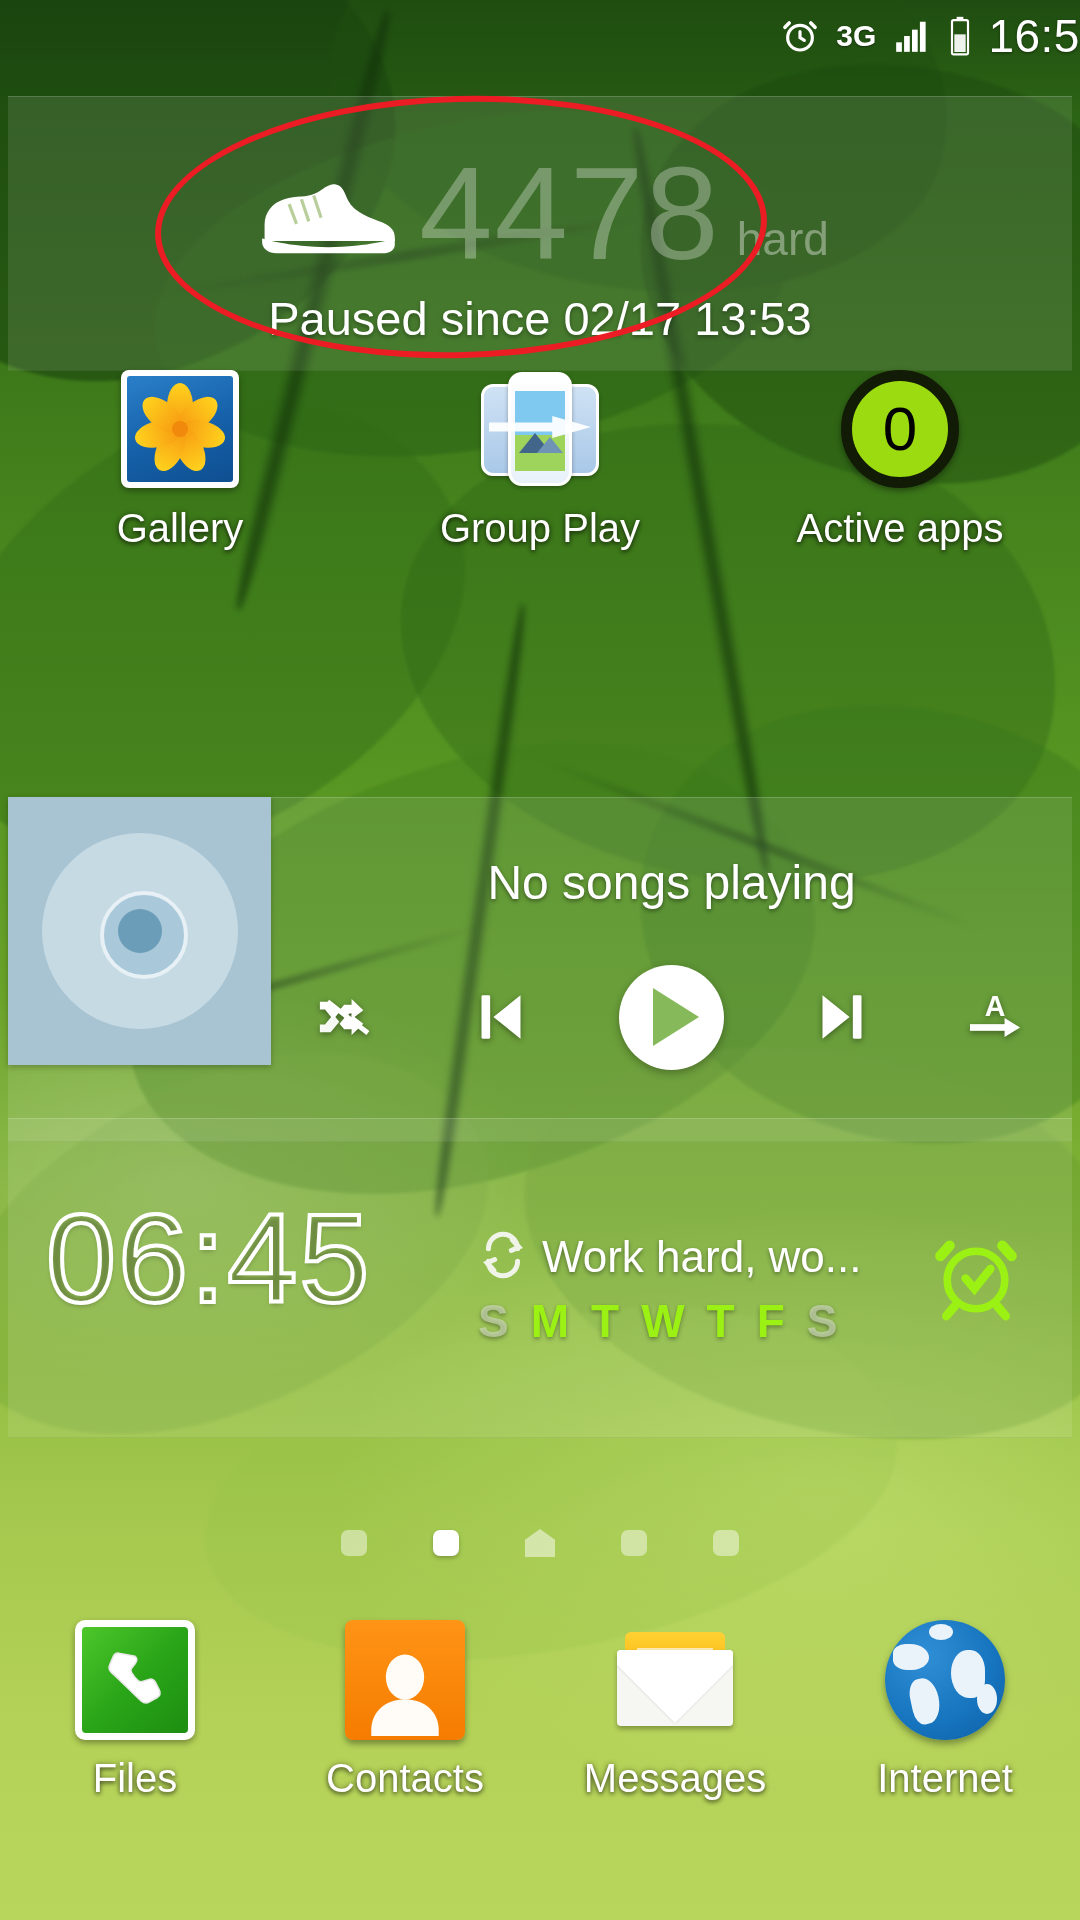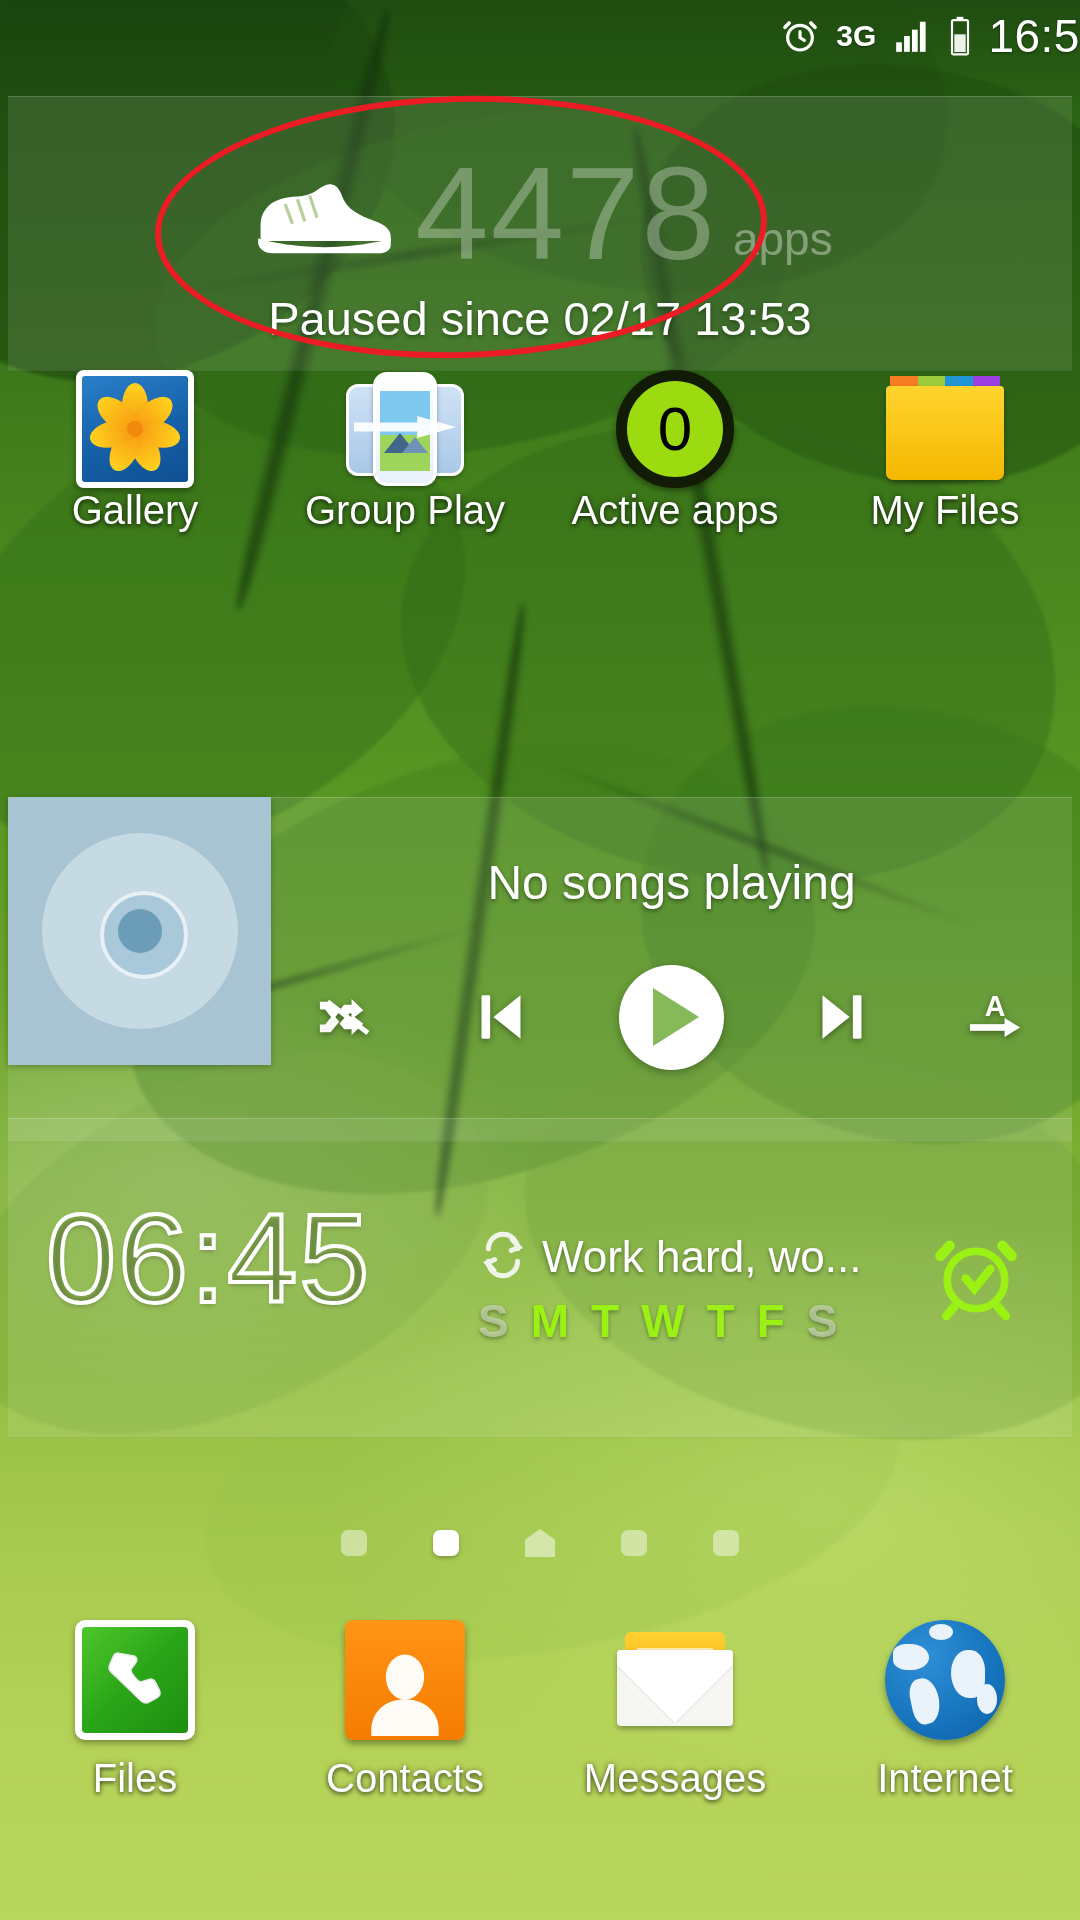--- a/index.html
+++ b/index.html
@@ -102,21 +102,21 @@
   #app-row {
     position: absolute; left: 0; top: 370px; width: 1080px; height: 215px;
     display: flex; z-index: 20;
   }
   .app-cell {
     flex: 1; display: flex; flex-direction: column;
     align-items: center; justify-content: flex-start;
   }
   .app-ico { width: 118px; height: 118px; position: relative; }
   .app-label {
-    color: #fff; font-size: 40px;
+    margin-top: 18px; color: #fff; font-size: 40px;
     text-shadow: 0 2px 4px rgba(0,0,0,.55), 0 0 6px rgba(0,0,0,.35);
     white-space: nowrap;
   }
 
   
   .ic-gallery {
     background: #fff; border-radius: 8px; padding: 6px; box-sizing: border-box;
     box-shadow: 0 3px 6px rgba(0,0,0,.35);
   }
   .ic-gallery .inner {
@@ -398,21 +398,21 @@
     <div class="ped-row">
       <svg class="shoe-icon" viewBox="0 0 120 70">
         <path d="M10 44 C10 34 16 26 26 23 C36 20 44 22 52 18 C58 15 62 10 68 11
                  C74 12 75 18 78 24 C83 34 96 38 106 42 C113 45 116 49 116 54
                  L116 57 L10 57 Z" fill="#fff"></path>
         <path d="M8 55 C8 55 30 62 62 62 C94 62 116 55 116 55 L116 60
                  C116 64 112 67 106 67 L20 67 C13 67 8 63 8 58 Z" fill="#fff"></path>
         <path d="M30 27 L36 43 M40 23 L46 41 M50 20 L56 38" stroke="#b9cf9b" stroke-width="2.6" fill="none"></path>
       </svg>
       <div class="ped-count">4478</div>
-      <div class="ped-unit">apps</div>
+      <div class="ped-unit">hard</div>
     </div>
     <div class="ped-status">Paused since 02/17 13:53</div>
   </div>
   <div id="annotation-ellipse"></div>
 
   <div id="app-row">
 
     <div class="app-cell">
       <div class="app-ico ic-gallery">
         <div class="inner">
@@ -444,32 +444,20 @@
       <div class="app-label">Group Play</div>
     </div>
 
     <div class="app-cell">
       <div class="app-ico ic-active">
         <span>0</span>
       </div>
       <div class="app-label">Active apps</div>
     </div>
 
-    <div class="app-cell">
-      <div class="app-ico ic-files">
-        <div class="file-tabs">
-          <i style="background:#f57c20"></i>
-            <i style="background:#9ccc3c"></i>
-          <i style="background:#2196d6"></i>
-            <i style="background:#9b3fe0"></i>
-        </div>
-        <div class="file-body"></div>
-      </div>
-      <div class="app-label">My Files</div>
-    </div>
   </div>
 
   <div id="music" class="panel">
     <div id="album-art">
       <div class="cd-outer"></div>
       <div class="cd-ring"></div>
       <div class="cd-hole"></div>
     </div>
     <div id="music-title">No songs playing</div>
     <div id="music-controls">

